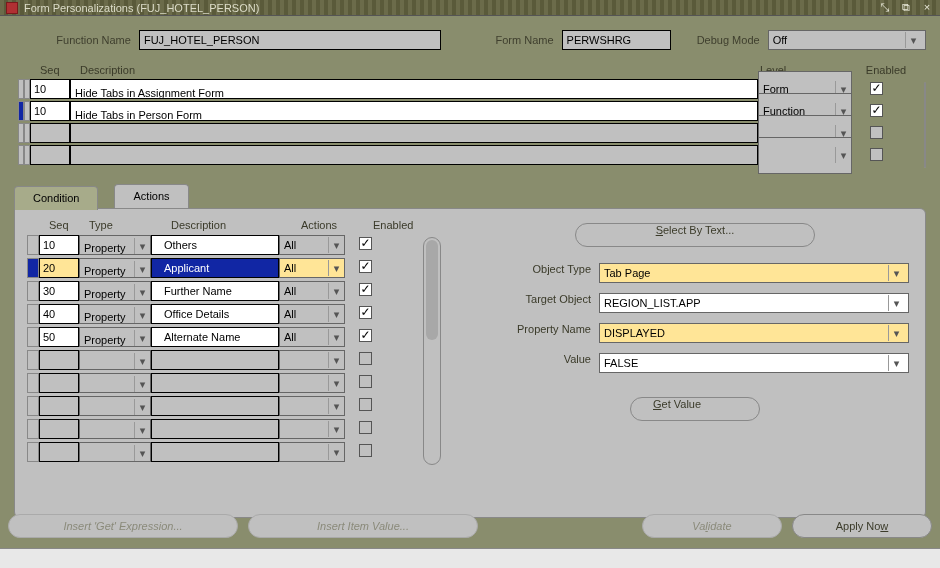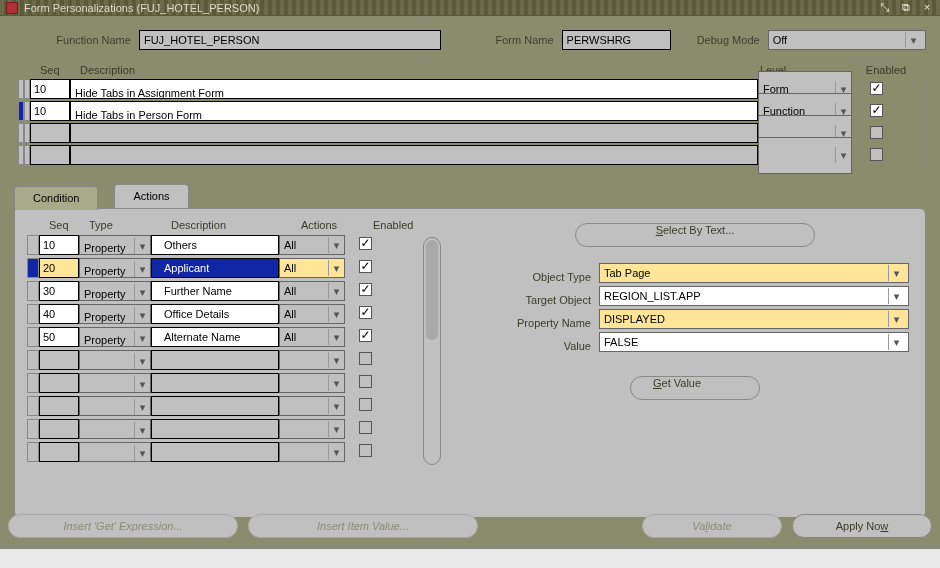--- a/index.html
+++ b/index.html
@@ -79,21 +79,21 @@
 .row-handle2.current { background:#1126a4; }
 
 .actions-scroll { width:18px; background:#c0c0c0; border-radius:9px; border:1px solid #888; margin-left:6px; margin-top:18px; height:228px; position:relative; }
 .actions-scroll .thumb { position:absolute; top:2px; left:2px; right:2px; height:100px; background:#a8a8a8; border-radius:8px; }
 
 
 .actions-right { flex:1; padding:4px 4px 0 30px; }
 .btn { background:#c0c0c0; border:1px solid #888; border-radius:14px; height:24px; padding:0 22px; display:inline-flex; align-items:center; justify-content:center; cursor:pointer; color:#3b3b2a; }
 .btn.disabled { color:#8a8a7a; border-color:#aaa;font-style:italic; }
 .select-by-text { margin:0 auto 16px; display:block; width:240px; text-align:center; }
-.detail-row { display:flex; align-items:flex-end; margin-bottom:3px; }
+.detail-row { display:flex; align-items:flex-start; margin-bottom:10px; }
 .detail-lbl { width:110px; text-align:right; margin-right:8px; color:#3a3a29; }
 .detail-field { flex:1; height:20px; border:1px solid #666; padding:0 4px; line-height:18px; display:flex; align-items:center; justify-content:space-between; }
 .yellow { background:#ffe597; }
 .white { background:#fff; }
 .getvalue { margin:24px auto 0; display:block; width:130px; }
 
 
 .bottom-bar { display:flex; align-items:center; position:absolute; left:8px; right:8px; bottom:30px; gap:10px; }
 .bottom-bar .spacer { flex:1; }
 .bottom-bar .btn { width:230px; }

